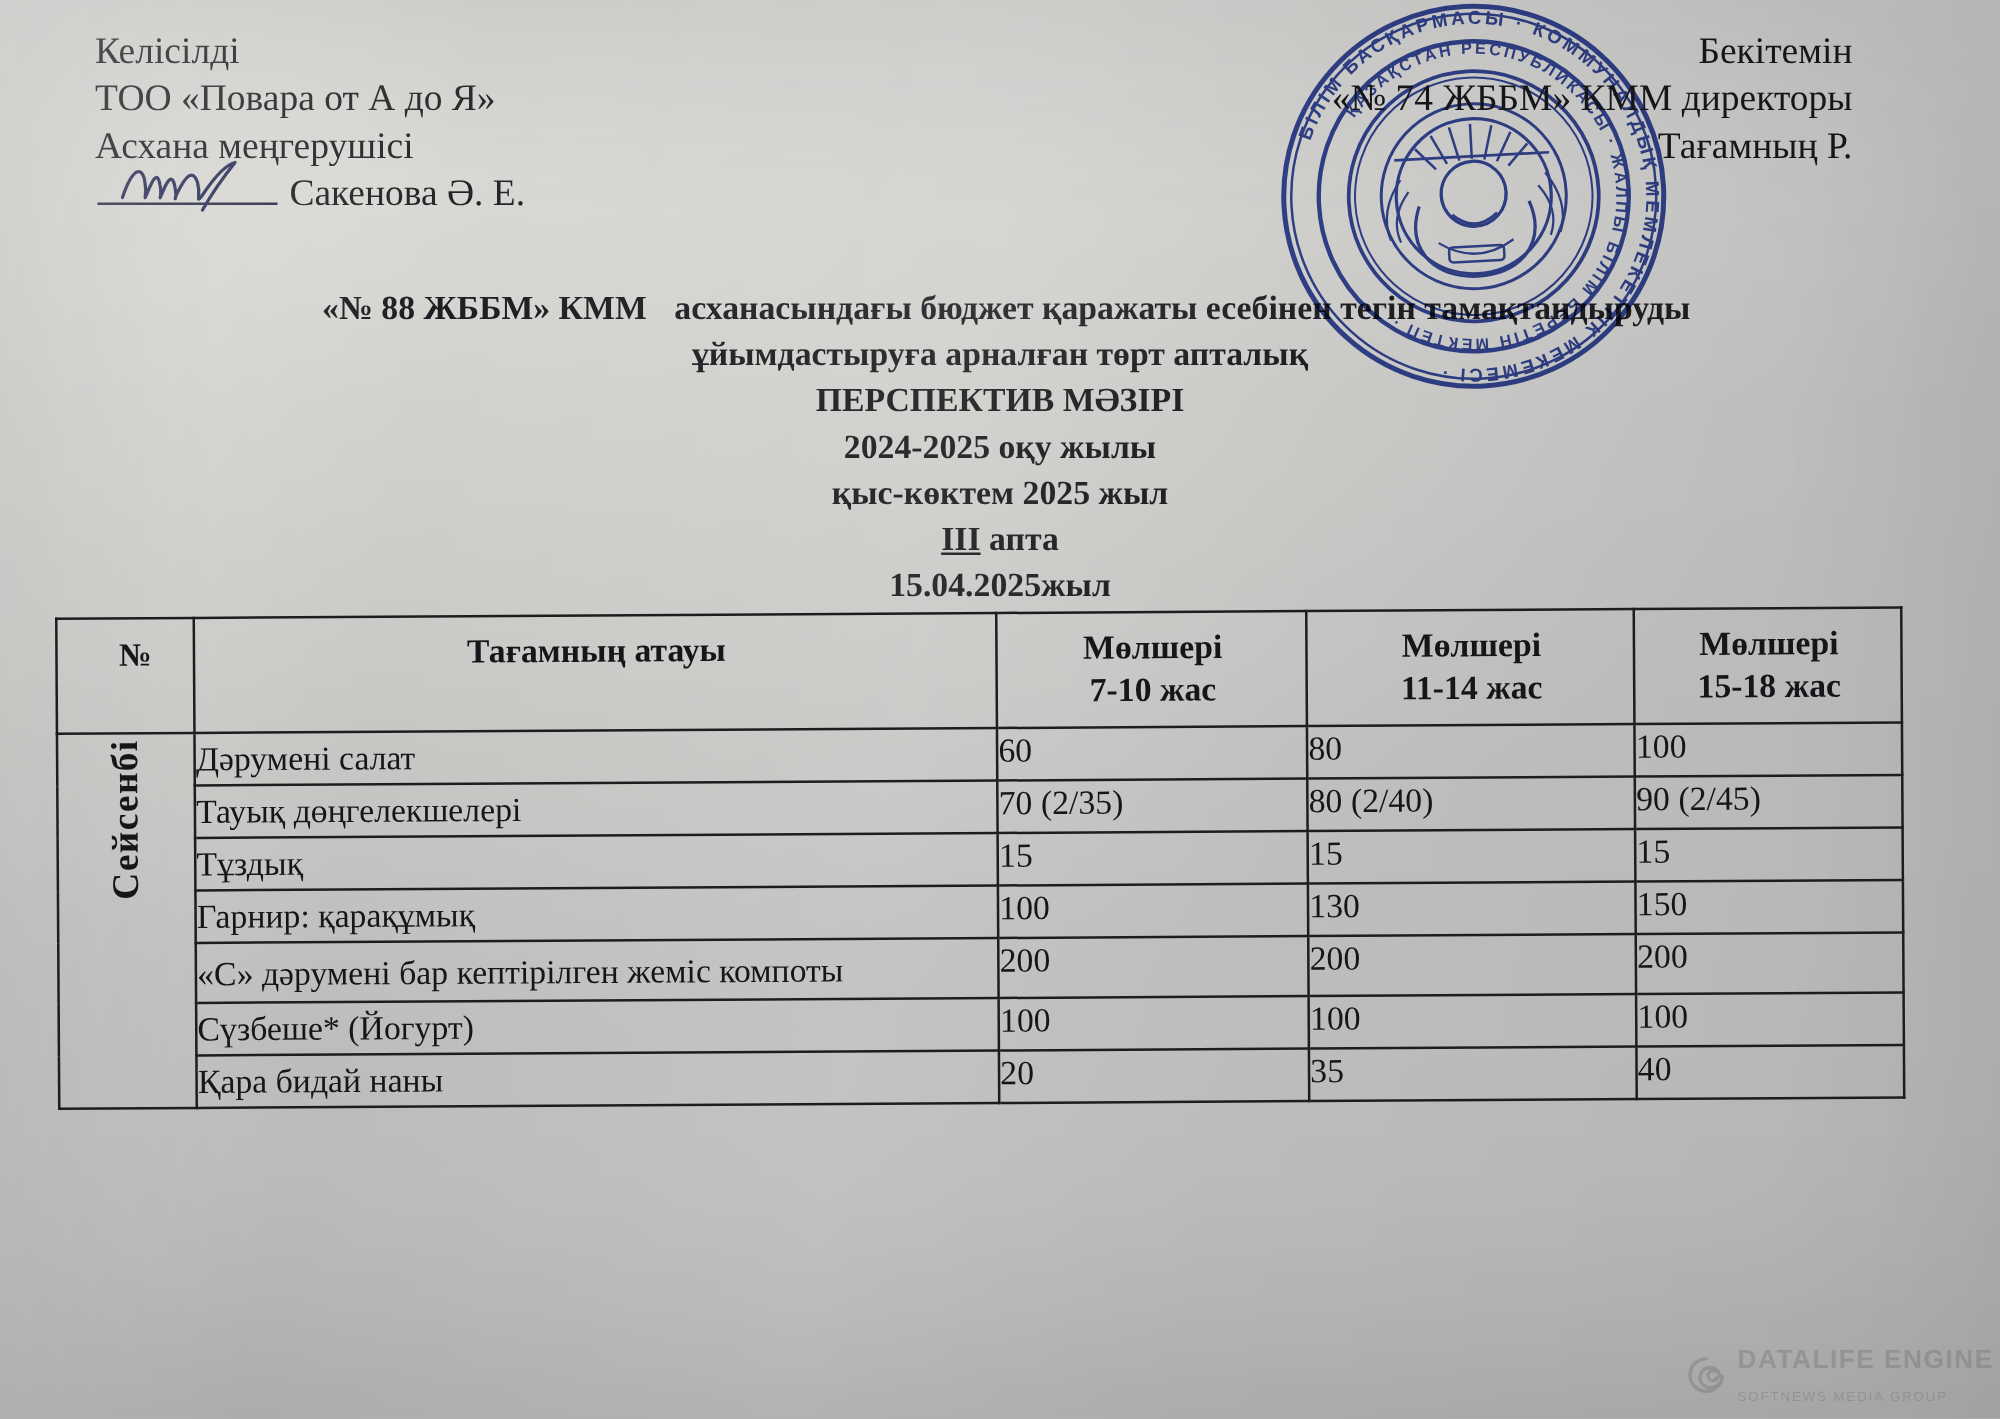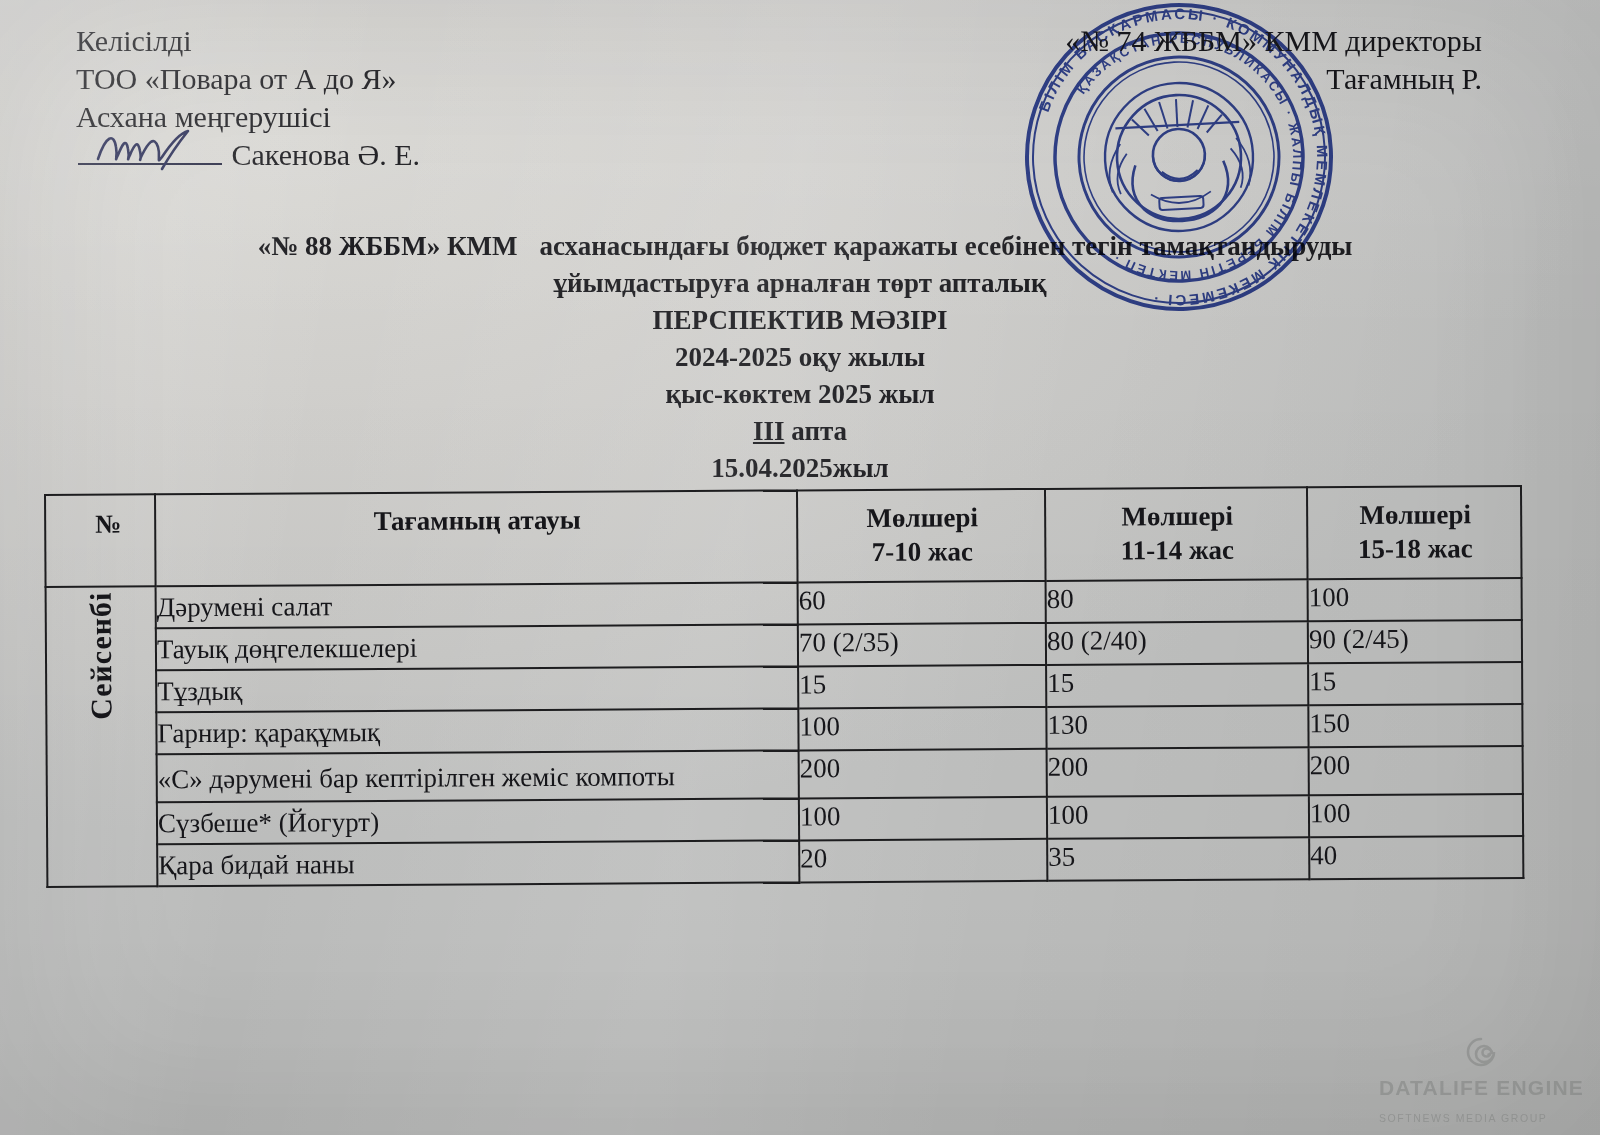--- a/index.html
+++ b/index.html
@@ -167,27 +167,26 @@
   }
   td.qty {
     font-size: 27px;
     line-height: 34px;
     padding: 5px 8px 6px 14px;
   }
   tr.r-tall td.dish { line-height: 43px; padding-top: 3px; }
 
   
   #watermark {
-    right: 16px; bottom: 12px;
+    right: 5px; bottom: 12px;
     display: flex;
     align-items: center;
     gap: 10px;
     opacity: 0.38;
     z-index: 7;
-    flex-direction: column;
   }
   #watermark .wm-text {
     font-family: "Liberation Sans", sans-serif;
     line-height: 1;
     color: #6f7270;
   }
   #watermark .wm-title {
     display: block;
     font-size: 21px;
     font-weight: bold;
@@ -217,20 +216,21 @@
                    C38 34, 34 38, 38 30 C42 20, 46 14, 48 26 C50 36, 46 38, 50 30
                    C56 18, 62 10, 66 22 C69 32, 64 40, 70 32 C78 20, 88 8, 96 6
                    C88 16, 78 30, 70 44" fill="none" stroke="#222650" stroke-width="2.6" stroke-linecap="round" stroke-linejoin="round"></path>
         </svg>
       </span>
       <span>Сакенова Ә. Е.</span>
     </span>
   </div>
 
   <div class="abs hdr-right">
+    <span class="hdr-line">Бекітемін</span>
     <span class="hdr-line">«№ 74 ЖББМ» КММ директоры</span>
     <span class="hdr-line">Тағамның Р.</span>
   </div>
 
   <svg class="abs" id="stamp" viewBox="0 0 322 322">
     <defs>
       <path id="ring-outer" d="M161,161 m-138,0 a138,138 0 1,1 276,0 a138,138 0 1,1 -276,0"></path>
       <path id="ring-inner" d="M161,161 m-114,0 a114,114 0 1,1 228,0 a114,114 0 1,1 -228,0"></path>
     </defs>
     <g stroke="#2a3f9e" fill="none">

